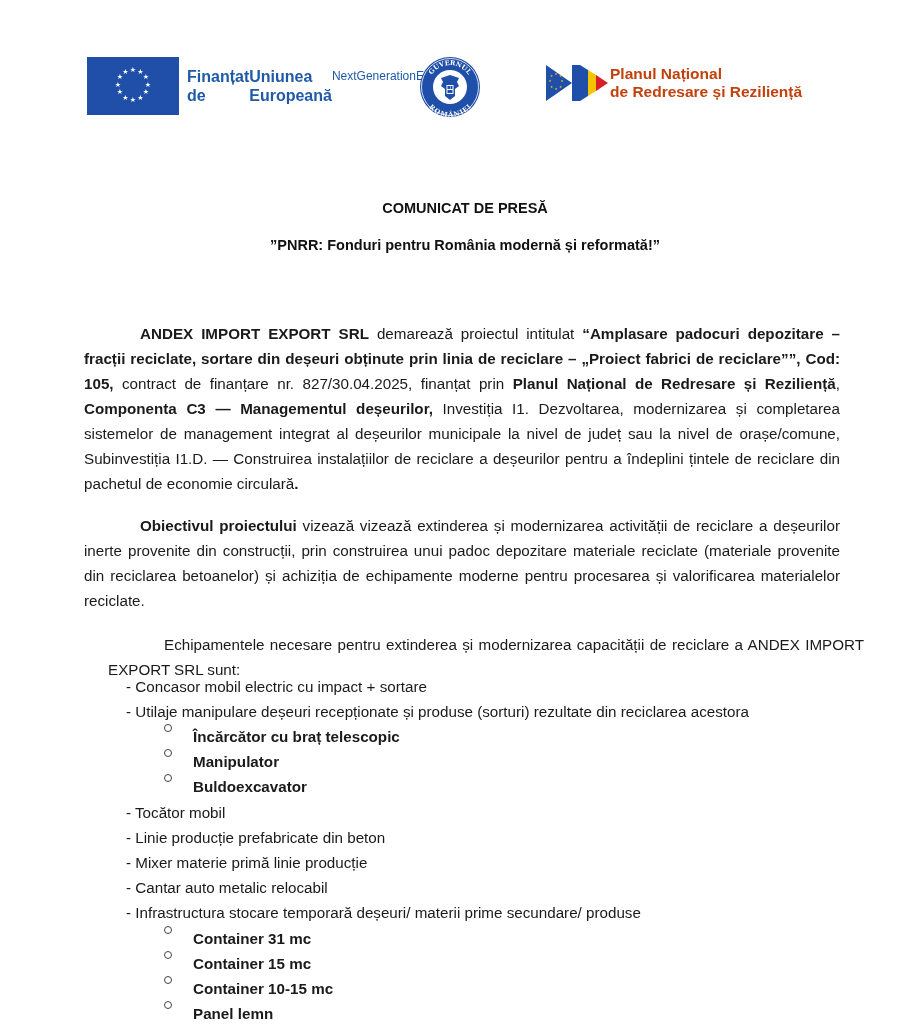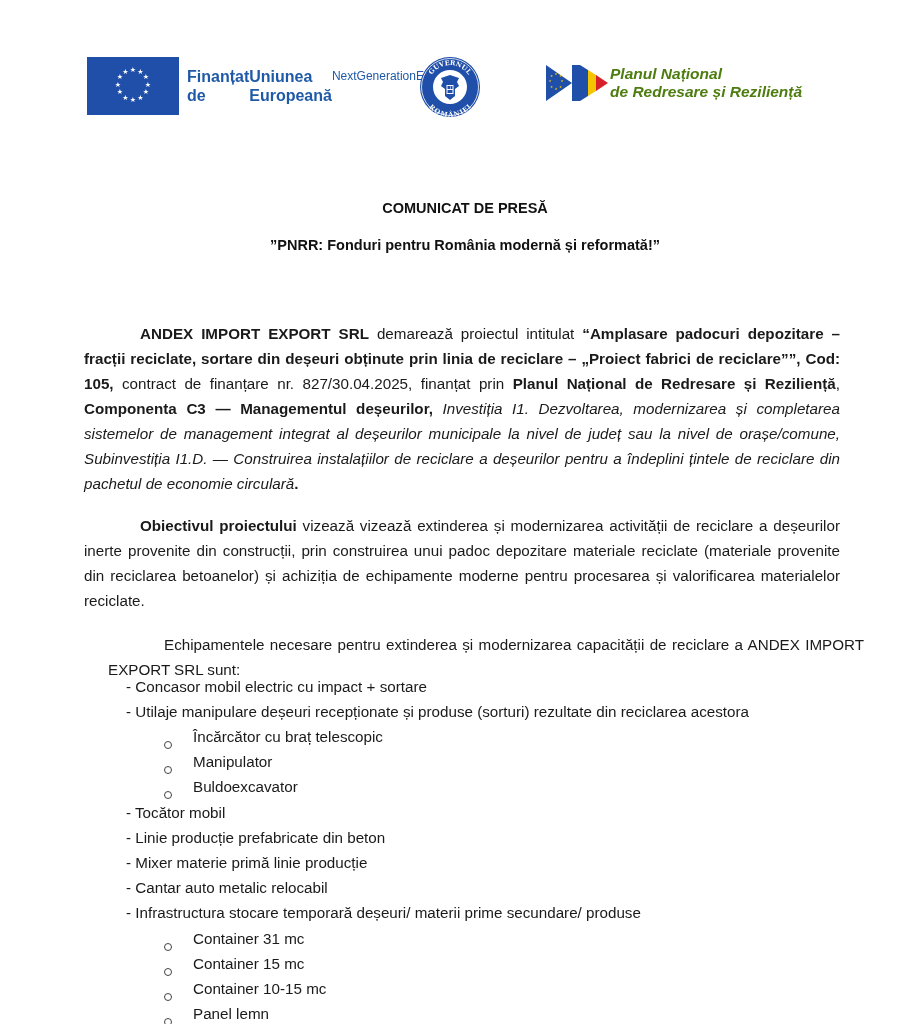--- a/index.html
+++ b/index.html
@@ -64,22 +64,21 @@
     }
     .pnrr-arrows { flex: none; width: 62px; height: 42px; }
     .pnrr-text {
       margin-left: 2px;
       display: flex; flex-direction: column;
       line-height: 18px;
     }
     .pnrr-line1, .pnrr-line2 {
       font-size: 15.5px;
       font-weight: bold;
-      color: #4d7c0f;
-      font-style: italic;
+      color: #c2410c;
     }
 
     
     .title {
       position: absolute;
       left: 0; width: 918px;
       text-align: center;
       font-weight: bold;
       font-size: 14.5px;
       color: #111;
@@ -93,21 +92,21 @@
       position: absolute;
       left: 84px;
       width: 756px;
       font-size: 15.2px;
       line-height: 25px;
       text-align: justify;
       color: #1a1a1a;
     }
     .indent { display: inline-block; width: 56px; }
     .b { font-weight: bold; }
-    .i { font-style: italic; }
+    .i { }
 
     .p1 { top: 321px; }
     .p2 { top: 513px; }
     .p3 { top: 632px; margin-left: 24px; }
 
     .list {
       position: absolute;
       left: 0; top: 674px;
       width: 918px;
       font-size: 15.2px;
@@ -119,21 +118,21 @@
       height: 25px;
       line-height: 25px;
       white-space: nowrap;
     }
     .li-sub {
       position: absolute;
       left: 164px;
       height: 25px;
       line-height: 25px;
       white-space: nowrap;
-      display: flex; align-items: flex-end;
+      display: flex; align-items: flex-start; font-weight: bold;
     }
     .bullet {
       width: 8px; height: 8px;
       border: 1.2px solid #444;
       border-radius: 50%;
       display: inline-block;
       margin-right: 21px;
       flex: none;
     }
   </style>

